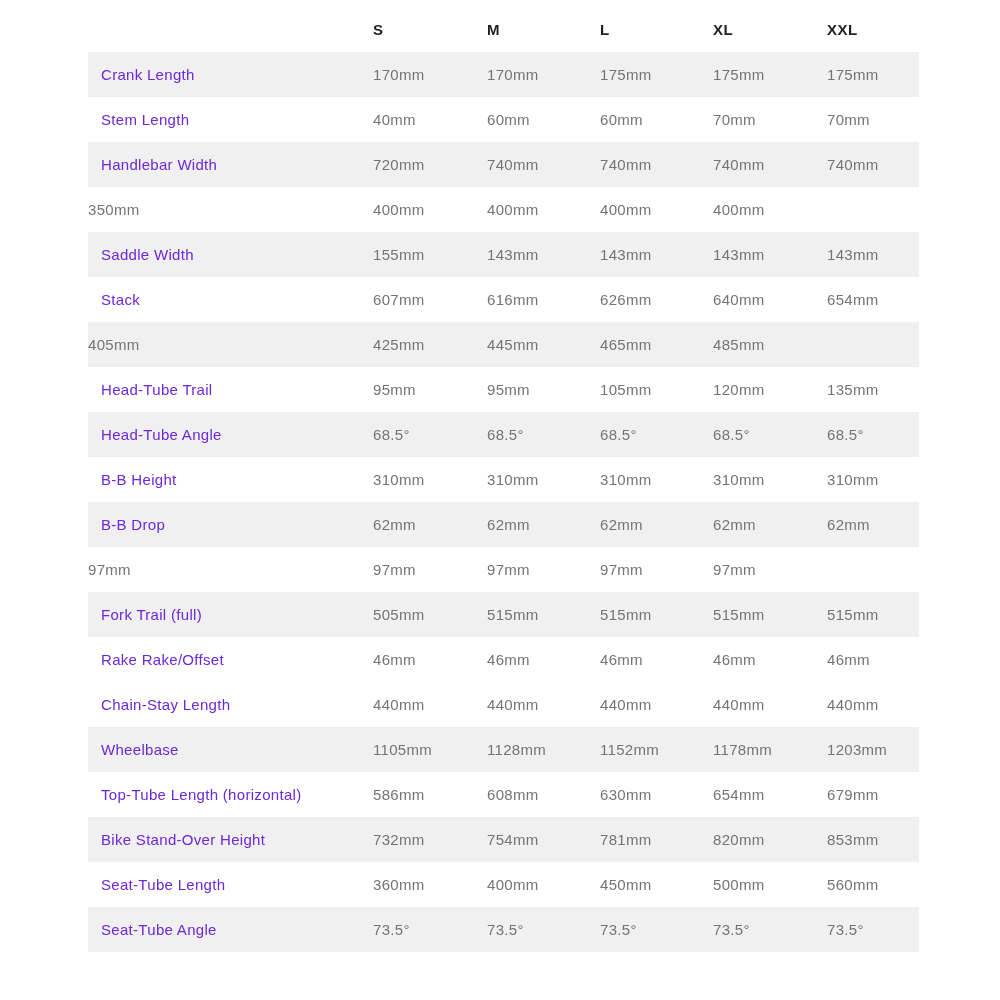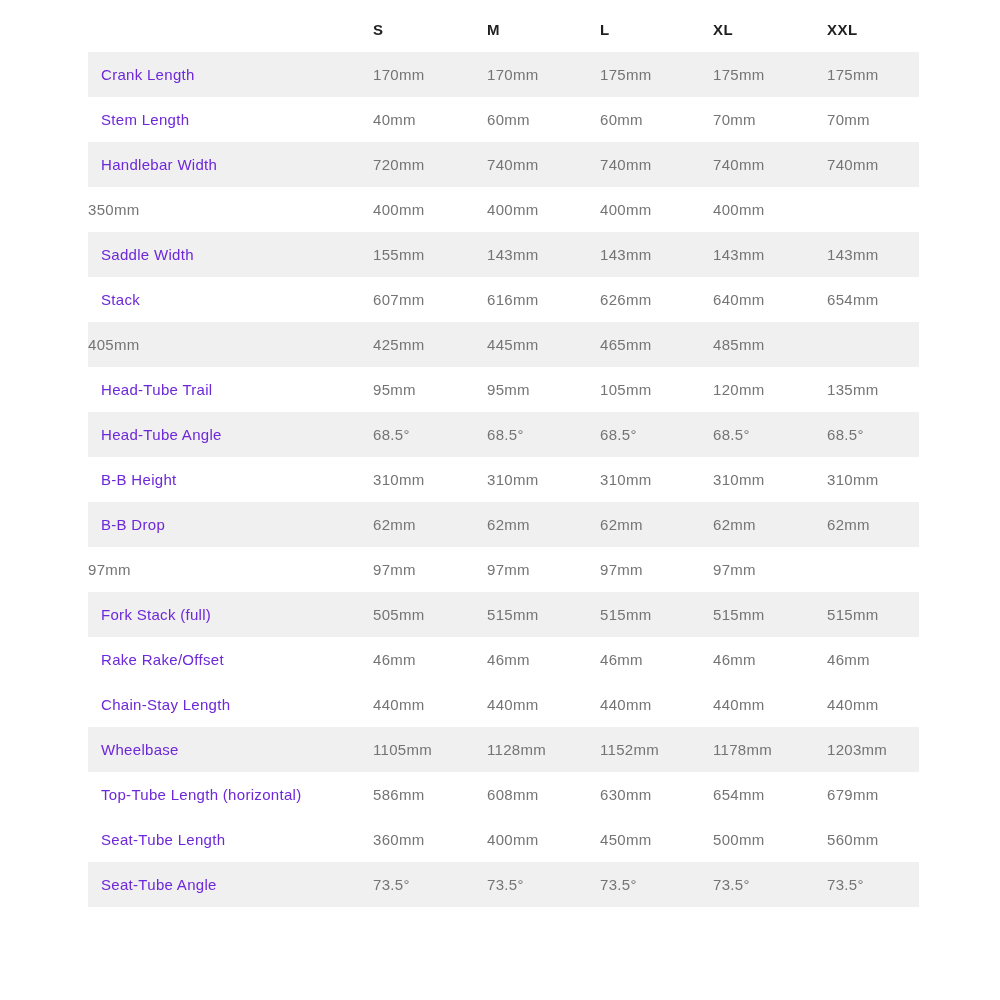--- a/index.html
+++ b/index.html
@@ -163,21 +163,21 @@
           <div class="cell value-cell">62mm</div>
         </div>
         <div class="grid row">
           <div class="cell value-cell">97mm</div>
           <div class="cell value-cell">97mm</div>
           <div class="cell value-cell">97mm</div>
           <div class="cell value-cell">97mm</div>
           <div class="cell value-cell">97mm</div>
         </div>
         <div class="grid row striped">
-          <div class="cell label-cell">Fork Stack (full)</div>
+          <div class="cell label-cell">Fork Trail (full)</div>
           <div class="cell value-cell">505mm</div>
           <div class="cell value-cell">515mm</div>
           <div class="cell value-cell">515mm</div>
           <div class="cell value-cell">515mm</div>
           <div class="cell value-cell">515mm</div>
         </div>
         <div class="grid row">
           <div class="cell label-cell">Rake Rake/Offset</div>
           <div class="cell value-cell">46mm</div>
           <div class="cell value-cell">46mm</div>
@@ -202,20 +202,28 @@
           <div class="cell value-cell">1203mm</div>
         </div>
         <div class="grid row">
           <div class="cell label-cell">Top-Tube Length (horizontal)</div>
           <div class="cell value-cell">586mm</div>
           <div class="cell value-cell">608mm</div>
           <div class="cell value-cell">630mm</div>
           <div class="cell value-cell">654mm</div>
           <div class="cell value-cell">679mm</div>
         </div>
+        <div class="grid row striped">
+          <div class="cell label-cell">Bike Stand-Over Height</div>
+          <div class="cell value-cell">732mm</div>
+          <div class="cell value-cell">754mm</div>
+          <div class="cell value-cell">781mm</div>
+          <div class="cell value-cell">820mm</div>
+          <div class="cell value-cell">853mm</div>
+        </div>
         <div class="grid row">
           <div class="cell label-cell">Seat-Tube Length</div>
           <div class="cell value-cell">360mm</div>
           <div class="cell value-cell">400mm</div>
           <div class="cell value-cell">450mm</div>
           <div class="cell value-cell">500mm</div>
           <div class="cell value-cell">560mm</div>
         </div>
         <div class="grid row striped">
           <div class="cell label-cell">Seat-Tube Angle</div>

